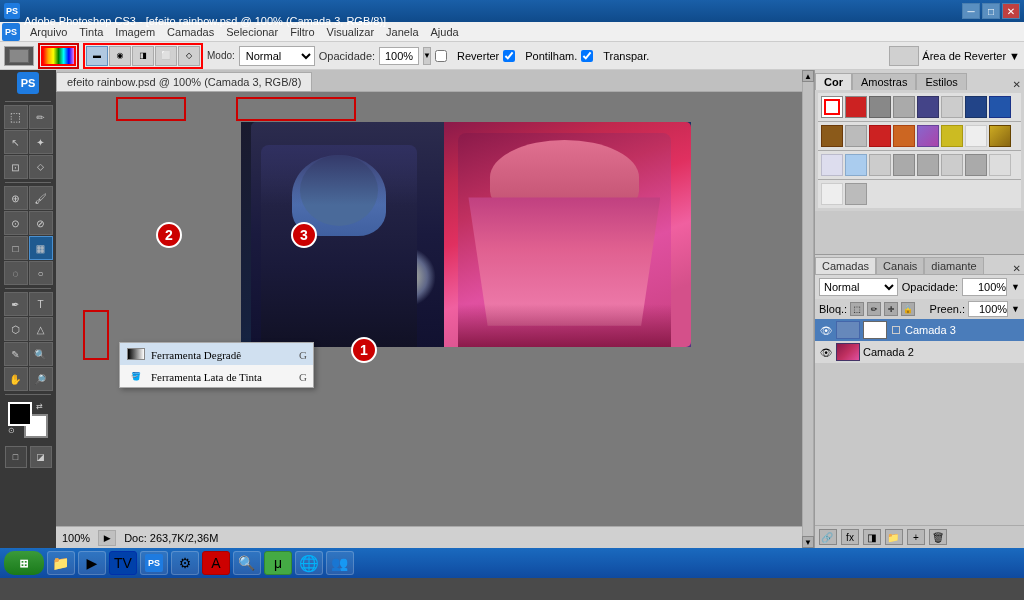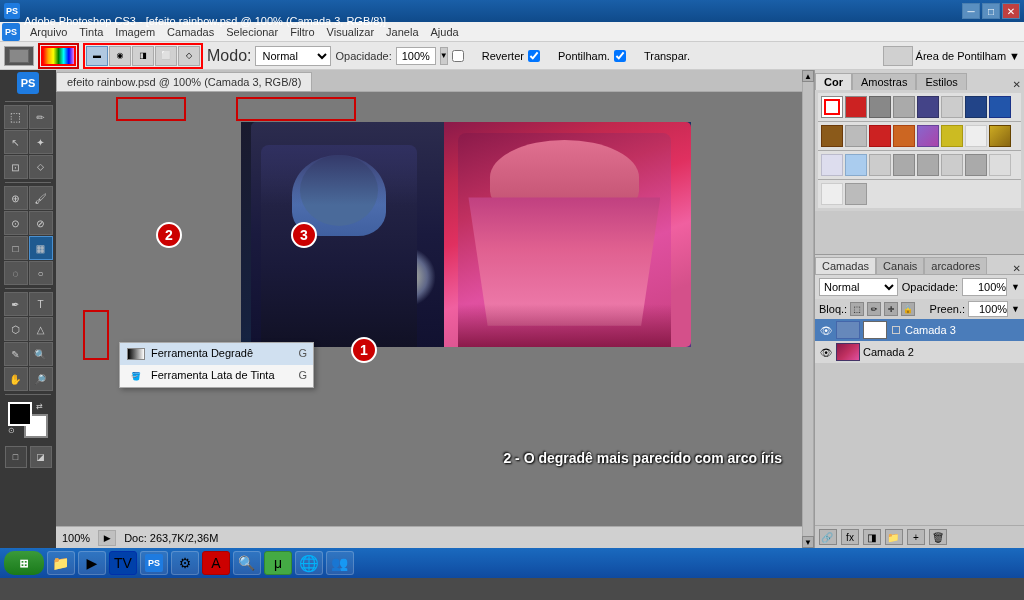--- a/index.html
+++ b/index.html
@@ -57,27 +57,27 @@
     }
     .grad-type-btn {
       width: 22px; height: 20px;
       background: #d0d0d0;
       border: 1px solid #aaa;
       cursor: pointer;
       display: flex; align-items: center; justify-content: center;
       font-size: 8px;
     }
     .grad-type-btn.active { background: #b0c8e0; border-color: #6090c0; }
-    .mode-label { font-size: 16px; color: #333; }
+    .mode-label { font-size: 10px; color: #333; }
     .mode-select {
       height: 20px; font-size: 11px; background: white; border: 1px solid #aaa; padding: 0 2px;
     }
     .opacity-label { font-size: 11px; color: #333; }
     .opacity-input { width: 40px; height: 18px; border: 1px solid #aaa; font-size: 11px; text-align: center; }
-    .checkbox-group { display: flex; align-items: center; gap: 18px; font-size: 11px; }
+    .checkbox-group { display: flex; align-items: center; gap: 10px; font-size: 11px; }
     .checkbox-group input { width: 12px; height: 12px; }
 
     
     .left-toolbar {
       width: 56px;
       background: #383838;
       display: flex;
       flex-direction: column;
       align-items: center;
       padding: 2px;
@@ -163,25 +163,26 @@
       top: 250px;
       left: 63px;
       background: #f5f5f5;
       border: 1px solid #aaa;
       box-shadow: 2px 2px 5px rgba(0,0,0,0.3);
       z-index: 20;
       width: 195px;
     }
     .dropdown-item {
       display: flex;
-      align-items: flex-start;
+      align-items: flex-end;
       padding: 4px 6px;
       cursor: pointer;
       font-size: 11px;
       gap: 5px;
+      font-family: Liberation Serif, serif;
     }
     .dropdown-item.active { background: #d0e0f0; }
     .dropdown-icon { width: 20px; height: 14px; display: flex; align-items: center; justify-content: center; font-size: 8px; }
     .dropdown-shortcut { margin-left: auto; color: #555; }
 
     
     .layers-panel {
       flex: 1;
       background: #c8c8c8;
       display: flex;
@@ -409,21 +410,21 @@
     <input type="checkbox" checked="" style="">
     <label>Pontilham.</label>
   </div>
   <div class="checkbox-group">
     <input type="checkbox" checked="" style="">
     <label>Transpar.</label>
   </div>
   <div style="flex:1;"></div>
   <div style="display:flex;align-items:center;gap:3px;">
     <div style="width:30px;height:20px;background:#d0d0d0;border:1px solid #aaa;cursor:pointer;"></div>
-    <span>Área de Pontilham</span>
+    <span>Área de Reverter</span>
     <span style="cursor:pointer;">▼</span>
   </div>
 </div>
 
 <div class="main-content">
 
   <div class="left-toolbar">
     <div style="width:22px;height:22px;background:#1e7be0;border-radius:3px;display:flex;align-items:center;justify-content:center;color:white;font-size:11px;font-weight:bold;margin-bottom:4px;">PS</div>
     <div class="toolbar-sep"></div>
     <div class="tool-row">
@@ -528,21 +529,20 @@
           <span>Ferramenta Lata de Tinta</span>
           <span class="dropdown-shortcut">G</span>
         </div>
       </div>
 
       <div class="red-number" style="top:245px;left:295px;">1</div>
       <div class="red-number" style="top:130px;left:100px;">2</div>
       <div class="red-number" style="top:130px;left:235px;">3</div>
 
       <div class="annotation-text" style="bottom:60px;right:20px;font-size:14px;text-align:right;">
-        <div>2 - O degradê mais parecido com arco íris</div>
       </div>
 
       <div style="position:absolute;top:5px;left:60px;width:70px;height:24px;border:2px solid #cc0000;pointer-events:none;z-index:20;"></div>
 
       <div style="position:absolute;top:5px;left:180px;width:120px;height:24px;border:2px solid #cc0000;pointer-events:none;z-index:20;"></div>
 
       <div style="position:absolute;top:218px;left:27px;width:26px;height:50px;border:2px solid #cc0000;pointer-events:none;z-index:20;"></div>
     </div>
 
     <div class="status-bar">
@@ -607,21 +607,21 @@
           <div style="width:22px;height:22px;background:#eeeeee;border:1px solid #ccc;cursor:pointer;"></div>
           <div style="width:22px;height:22px;background:#bbbbbb;border:1px solid #999;cursor:pointer;"></div>
         </div>
       </div>
     </div>
 
     <div class="layers-panel">
       <div class="layers-tabs">
         <div class="layers-tab active">Camadas</div>
         <div class="layers-tab">Canais</div>
-        <div class="layers-tab">arcadores</div>
+        <div class="layers-tab">diamante</div>
         <span style="margin-left:auto;margin-right:3px;font-size:10px;cursor:pointer;color:#333;">✕</span>
       </div>
       <div class="layers-options">
         <select class="layers-mode-select">
           <option>Normal</option>
           <option>Multiplicar</option>
         </select>
         <span>Opacidade:</span>
         <input class="layers-opacity" type="text" value="100%" style="">
         <span style="font-size:9px;cursor:pointer;">▼</span>

